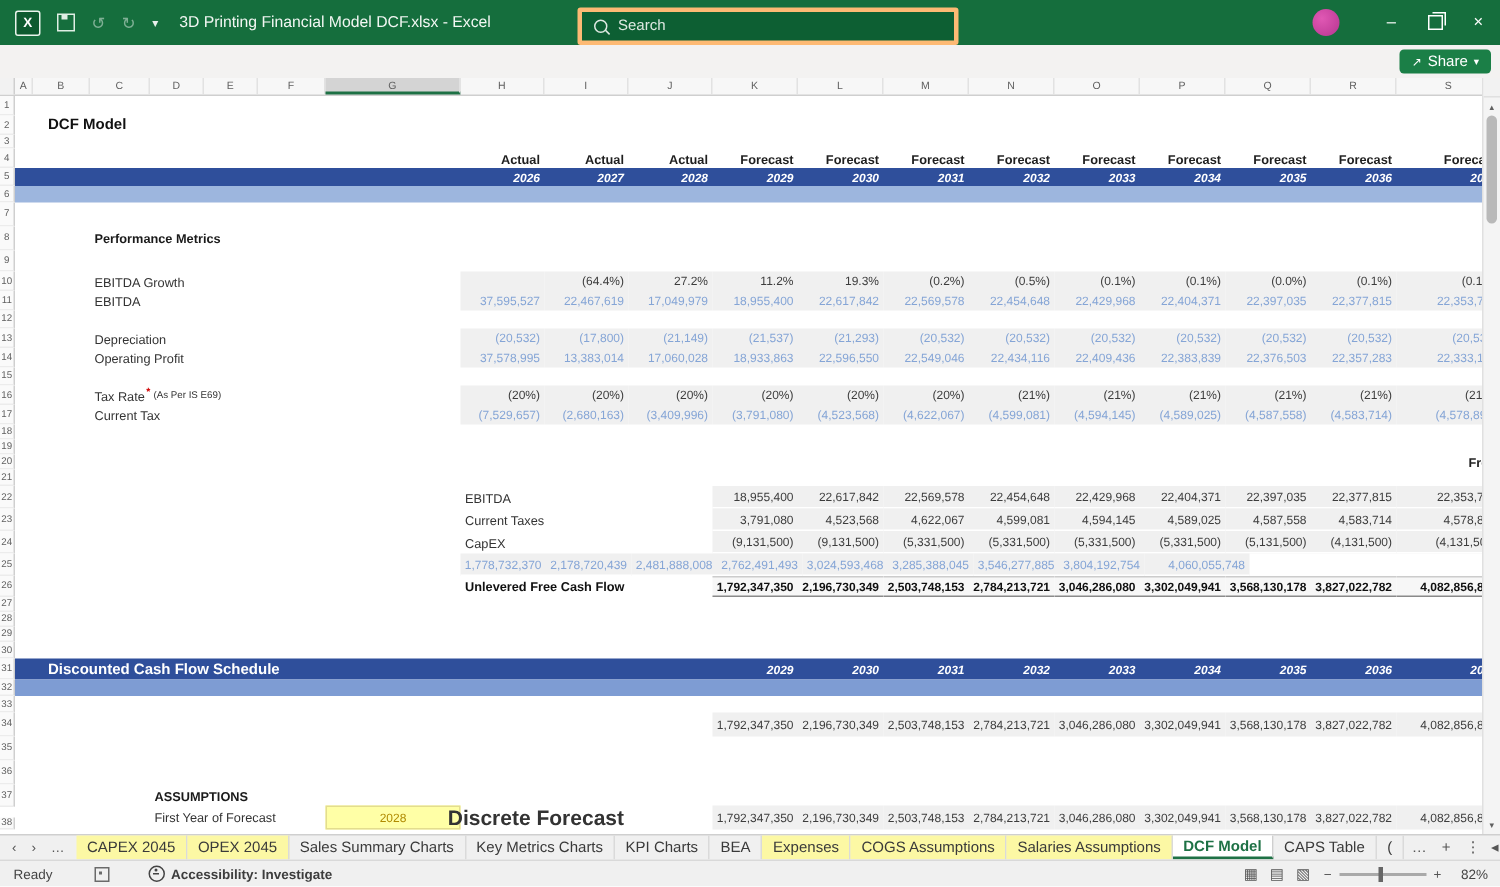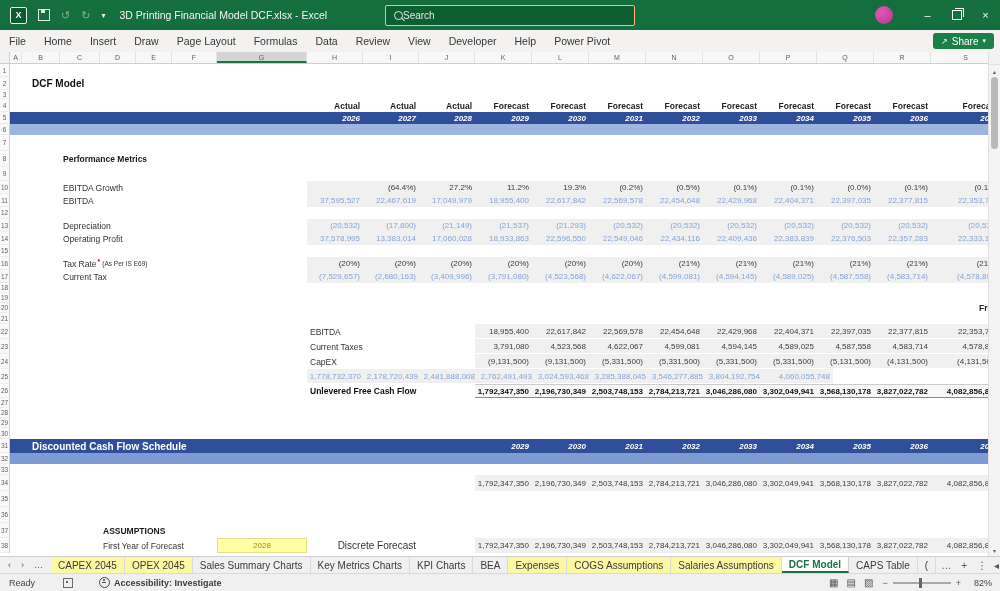--- a/index.html
+++ b/index.html
@@ -11,22 +11,22 @@
             display:flex;align-items:center;color:#fff;}
   .qat{display:flex;align-items:center;gap:11px;padding-left:10px;}
   .appicon{width:15px;height:15px;border:1px solid #eaf4ec;border-radius:2px;background:#0d5a2f;
            display:flex;align-items:center;justify-content:center;font-size:9px;font-weight:bold;color:#fff;}
   .saveicon{width:10px;height:10px;border:1px solid #dfeee4;position:relative;}
   .saveicon::before{content:'';position:absolute;top:0;left:2px;width:4px;height:3px;background:#dfeee4;}
   .ghosted{opacity:.45;font-size:11px;}
   .qat-chev{font-size:8px;opacity:.9;}
   .doc-title{margin-left:14px;font-size:10.5px;color:#f2f7f3;white-space:nowrap;}
   .searchbox{position:absolute;left:385px;top:5px;width:240px;height:19px;background:#0d5f33;
-             border:1px solid #fdba74;border-radius:2px;display:flex;align-items:center;
-             padding-left:8px;gap:0;color:#dfe9e2;font-size:10px;}
+             border:3px solid #fdba74;border-radius:2px;display:flex;align-items:center;
+             padding-left:8px;gap:7px;color:#dfe9e2;font-size:10px;}
   .mag{width:7px;height:7px;border:1px solid #dfe9e2;border-radius:50%;position:relative;flex:0 0 auto;}
   .mag::after{content:'';position:absolute;width:4px;height:1px;background:#dfe9e2;
               transform:rotate(45deg);right:-3px;bottom:-1px;}
   .tb-right{margin-left:auto;display:flex;align-items:center;height:30px;}
   .avatar{width:18px;height:18px;border-radius:50%;background:radial-gradient(circle at 35% 35%,#e058b4,#b73590);
           margin-right:20px;}
   .winbtn{width:29px;height:30px;display:flex;align-items:center;justify-content:center;
           font-size:11px;color:#fff;}
   .restore-glyph{width:8px;height:8px;border:1px solid #fff;position:relative;}
   .restore-glyph::before{content:'';position:absolute;top:-3px;left:2px;width:8px;height:8px;border:1px solid #fff;border-bottom:none;border-left:none;}
@@ -52,21 +52,21 @@
   .cells{display:flex;width:991px;position:relative;}
   .cell{box-sizing:border-box;font-size:8px;color:#3a3a3a;display:flex;align-items:center;
         white-space:nowrap;padding:0 3px;overflow:visible;}
   .band-dark .cells{background:#2f4f9b;}
   .band-light1 .cells{background:#9db6de;}
   .band-light2 .cells{background:#7e9cd3;}
   .cell.title{font-size:10px;font-weight:bold;color:#111;padding-left:10px;}
   .cell.sb{font-size:8.5px;font-weight:bold;color:#1a1a1a;}
   .cell.lb{font-size:8.5px;color:#333;}
   .cell.lbB{font-size:8.5px;color:#111;font-weight:bold;}
-  .cell.lbr{font-size:10px;color:#333;justify-content:flex-end;}
+  .cell.lbr{font-size:14px;color:#333;justify-content:flex-end;font-weight:bold;}
   .cell.hd{font-size:8.5px;font-weight:bold;color:#1f1f1f;justify-content:flex-end;}
   .cell.yr{font-size:8px;font-weight:bold;color:#fff;justify-content:flex-end;font-style:italic;}
   .cell.bandlabel{font-size:10px;font-weight:bold;color:#fff;padding-left:10px;}
   .cell.nd{justify-content:flex-end;color:#3d3d3d;}
   .cell.nb{justify-content:flex-end;color:#85a5d6;}
   .cell.nB{justify-content:flex-end;color:#101010;font-weight:bold;}
   .cell.shade{background:#f0f0f0;}
   .cell.shade.sep{border-bottom:1px solid #ffffff;}
   .cell.shade.total{background:#f7f7f7;border-top:1px solid #cccccc;border-bottom:1px solid #8a8a8a;}
   .cell.frpart{font-size:8.5px;font-weight:bold;color:#222;padding-left:48px;}
@@ -131,34 +131,20 @@
     <span class="avatar"></span>
     <span class="winbtn">–</span>
     <span class="winbtn">
         <span class="restore-glyph"></span>
       </span>
     <span class="winbtn">×</span>
   </div>
 </div>
 
 <div class="ribbonrow">
-  <div style="display:flex;">
-      <span class="rtab">File</span>
-      <span class="rtab">Home</span>
-      <span class="rtab">Insert</span>
-      <span class="rtab">Draw</span>
-      <span class="rtab">Page Layout</span>
-      <span class="rtab">Formulas</span>
-      <span class="rtab">Data</span>
-      <span class="rtab">Review</span>
-      <span class="rtab">View</span>
-      <span class="rtab">Developer</span>
-      <span class="rtab">Help</span>
-      <span class="rtab">Power Pivot</span>
-    </div>
   <div class="sharebtn">
     <span class="share-arrow">↗</span>
     <span>Share</span>
     <span class="share-chev">▾</span>
   </div>
 </div>
 
 <div class="sheet">
     <div class="shead">
       <div class="corner"></div>
@@ -1021,21 +1007,21 @@
         <div class="cell" style="flex: 0 0 56px; width: 56px;"></div>
         <div class="cell" style="flex: 0 0 56px; width: 56px;"></div>
         <div class="cell" style="flex: 0 0 57px; width: 57px;"></div>
         <div class="cell" style="flex: 0 0 57px; width: 57px;"></div>
         <div class="cell" style="flex: 0 0 57px; width: 57px;"></div>
         <div class="cell" style="flex: 0 0 57px; width: 57px;"></div>
         <div class="cell" style="flex: 0 0 57px; width: 57px;"></div>
         <div class="cell" style="flex: 0 0 70px; width: 70px;"></div>
       </div>
     </div>
-    <div class="srow" style="height: 15px;">
+    <div class="srow" style="height: 15px; align-items: flex-end;">
       <div class="rowhdr">38</div>
       <div class="cells">
         <div class="cell" style="flex: 0 0 12px; width: 12px;"></div>
         <div class="cell" style="flex: 0 0 38px; width: 38px;"></div>
         <div class="cell" style="flex: 0 0 40px; width: 40px;"></div>
         <div class="cell lb" style="flex: 0 0 117px; width: 117px;">First Year of Forecast</div>
         <div class="cell yellowcell" style="flex: 0 0 90px; width: 90px;">2028</div>
         <div class="cell lbr" style="flex: 0 0 112px; width: 112px;">Discrete Forecast</div>
         <div class="cell" style="flex: 0 0 56px; width: 56px;"></div>
         <div class="cell nd shade" style="flex: 0 0 57px; width: 57px;">1,792,347,350</div>

